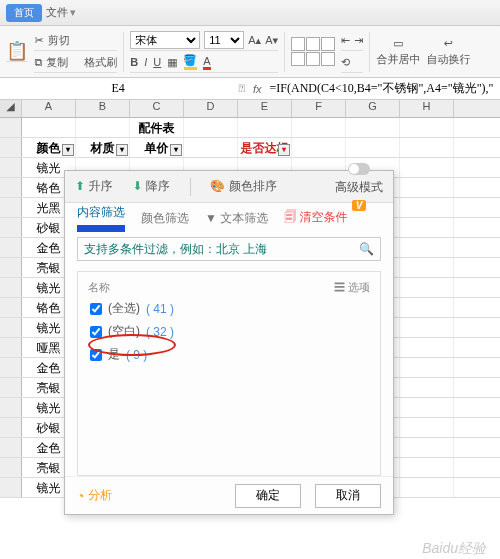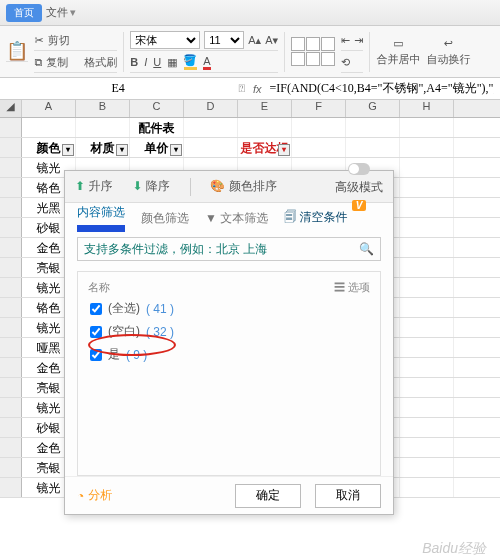--- a/index.html
+++ b/index.html
@@ -31,21 +31,21 @@
 .hdrcell .drop { position: absolute; right: 1px; bottom: 1px; width: 12px; height: 12px; border: 1px solid #888; background: #f0f0f0; font-size: 8px; line-height: 10px; }
 .title-row .cell { font-weight: bold; }
 .red { color: #d02020; }
 .filter-panel { position: absolute; left: 64px; top: 170px; width: 330px; height: 345px; background: #fdfdfd; border: 1px solid #bbb; box-shadow: 2px 2px 8px rgba(0,0,0,0.2); display: flex; flex-direction: column; font-size: 12px; }
 .fp-head { height: 32px; background: #f2f2f2; border-bottom: 1px solid #ddd; display: flex; align-items: center; padding: 0 10px; gap: 20px; color: #555; }
 .fp-head .sep2 { width:1px; height:18px; background:#ccc; }
 .adv { margin-left: auto; display: flex; align-items: center; gap: 4px; flex-direction: column; }
 .adv-badge { background: #ff9b1a; color: #fff; font-weight: bold; font-style: italic; padding: 0 4px; border-radius: 2px; font-size: 10px; }
 .fp-tabs { height: 30px; display: flex; align-items: center; padding: 0 12px; gap: 16px; color: #777; }
 .fp-tabs .act { color: #0369a1; border-bottom: 7px solid #1d4ed8; padding-bottom: 4px; }
-.fp-tabs .dim { color: #0c4a6e; }
+.fp-tabs .dim { color: #ef4444; }
 .fp-search { margin: 4px 12px; height: 24px; border: 1px solid #ccc; display: flex; align-items: center; padding: 0 6px; color: #0f766e; justify-content: space-between; }
 .fp-list { flex: 1; margin: 6px 12px 0 12px; border: 1px solid #e0e0e0; padding: 6px; color: #555; position: relative; }
 .fp-list .lh { display: flex; justify-content: space-between; color: #888; font-size: 11px; padding: 2px 4px; }
 .fp-item { display: flex; align-items: center; gap: 6px; padding: 3px 6px; }
 .fp-item input { width: 12px; height: 12px; }
 .fp-item .cnt { color: #4a90d9; }
 .circle { position: absolute; left: 10px; top: 62px; width: 88px; height: 22px; border: 2px solid #d9261c; border-radius: 50%; pointer-events: none; }
 .fp-foot { height: 38px; border-top: 1px solid #eee; display: flex; align-items: center; padding: 0 12px; gap: 8px; }
 .fp-foot .analyze { color: #ff9b1a; display: flex; align-items: center; gap: 4px; }
 .fp-foot button { margin-left: auto; width: 66px; height: 24px; border: 1px solid #bbb; background: #fff; font-size: 12px; }

